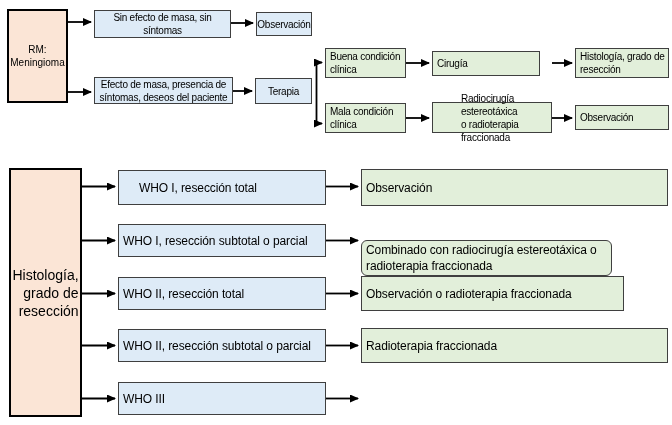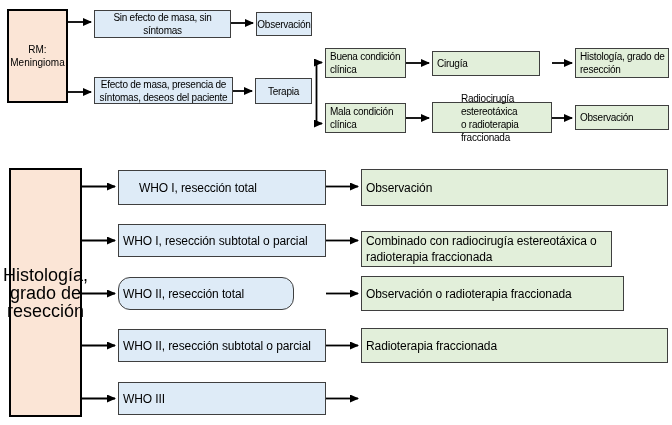--- a/index.html
+++ b/index.html
@@ -11,21 +11,21 @@
   .node{position:absolute;box-sizing:border-box;display:flex;align-items:center;
         white-space:pre-line;color:#000;}
   .pink{background:var(--pink,#FBE5D6);border:2.5px solid #000;}
   .blue{background:var(--blue,#DEEBF7);border:1.6px solid var(--border-dark,#3F3F3F);}
   .green{background:var(--green,#E2EFDA);border:1.6px solid var(--border-dark,#3F3F3F);}
   .center{justify-content:center;text-align:center;}
   .left{justify-content:flex-start;text-align:left;padding-left:4px;padding-right:2px;}
   .fs-top{font-size:10px;line-height:13px;letter-spacing:-0.25px;}
   .fs-bottom{font-size:12px;line-height:16px;letter-spacing:-0.1px;}
   .fs-pink-top{font-size:10px;line-height:13px;}
-  .fs-pink-bottom{font-size:18px;line-height:18px;}
+  .fs-pink-bottom{font-size:14px;line-height:18px;text-align:right;}
 </style>
 </head>
 <body>
 
 <div class="canvas">
 
   <svg class="arrows" width="672" height="425">
     <defs>
       <marker id="ah" markerUnits="userSpaceOnUse" markerWidth="9" markerHeight="8" refX="8" refY="4" orient="auto">
         <path d="M0,0 L9,4 L0,8 Z"></path>
@@ -84,23 +84,23 @@
 o radioterapia fraccionada</div>
 
   <div class="node green left fs-top" style="left:575px;top:105px;width:94px;height:25px;">Observación</div>
 
   <div class="node pink center fs-pink-bottom" style="left:9px;top:168px;width:73px;height:249px;">Histología,
 grado de
 resección</div>
 
   <div class="node blue left fs-bottom" style="left:118px;top:170px;width:208px;height:35px;padding-left:20px;">WHO I, resección total</div>
   <div class="node blue left fs-bottom" style="left:118px;top:224px;width:208px;height:33px;">WHO I, resección subtotal o parcial</div>
-  <div class="node blue left fs-bottom" style="left:118px;top:277px;width:176px;height:33px;border-radius:12px;">WHO II, resección total</div>
+  <div class="node blue left fs-bottom" style="left:118px;top:277px;width:208px;height:33px;">WHO II, resección total</div>
   <div class="node blue left fs-bottom" style="left:118px;top:329px;width:208px;height:33px;">WHO II, resección subtotal o parcial</div>
   <div class="node blue left fs-bottom" style="left:118px;top:382px;width:208px;height:33px;">WHO III</div>
 
   <div class="node green left fs-bottom" style="left:361px;top:169px;width:307px;height:37px;">Observación</div>
-  <div class="node green left fs-bottom" style="left:361px;top:231px;width:251px;height:36px;">Combinado con radiocirugía estereotáxica o
+  <div class="node green left fs-bottom" style="left:361px;top:240px;width:251px;height:36px;border-radius:6px;">Combinado con radiocirugía estereotáxica o
 radioterapia fraccionada</div>
   <div class="node green left fs-bottom" style="left:361px;top:276px;width:263px;height:35px;">Observación o radioterapia fraccionada</div>
   <div class="node green left fs-bottom" style="left:361px;top:328px;width:307px;height:35px;">Radioterapia fraccionada</div>
 
 </div>
 
 </body></html>

